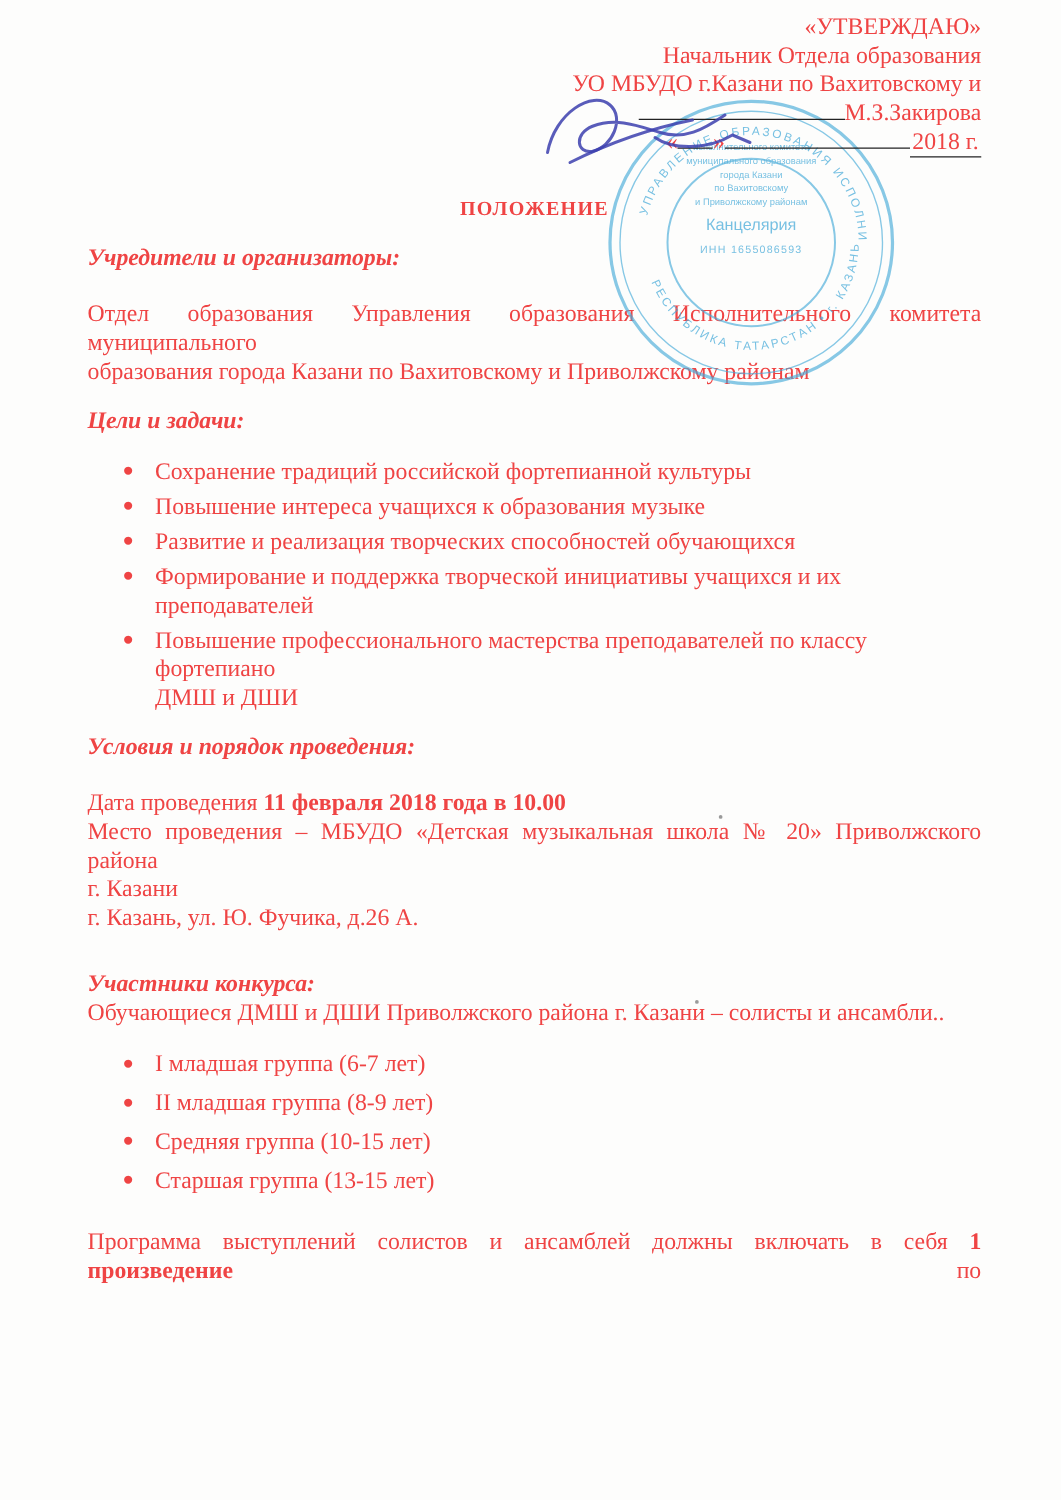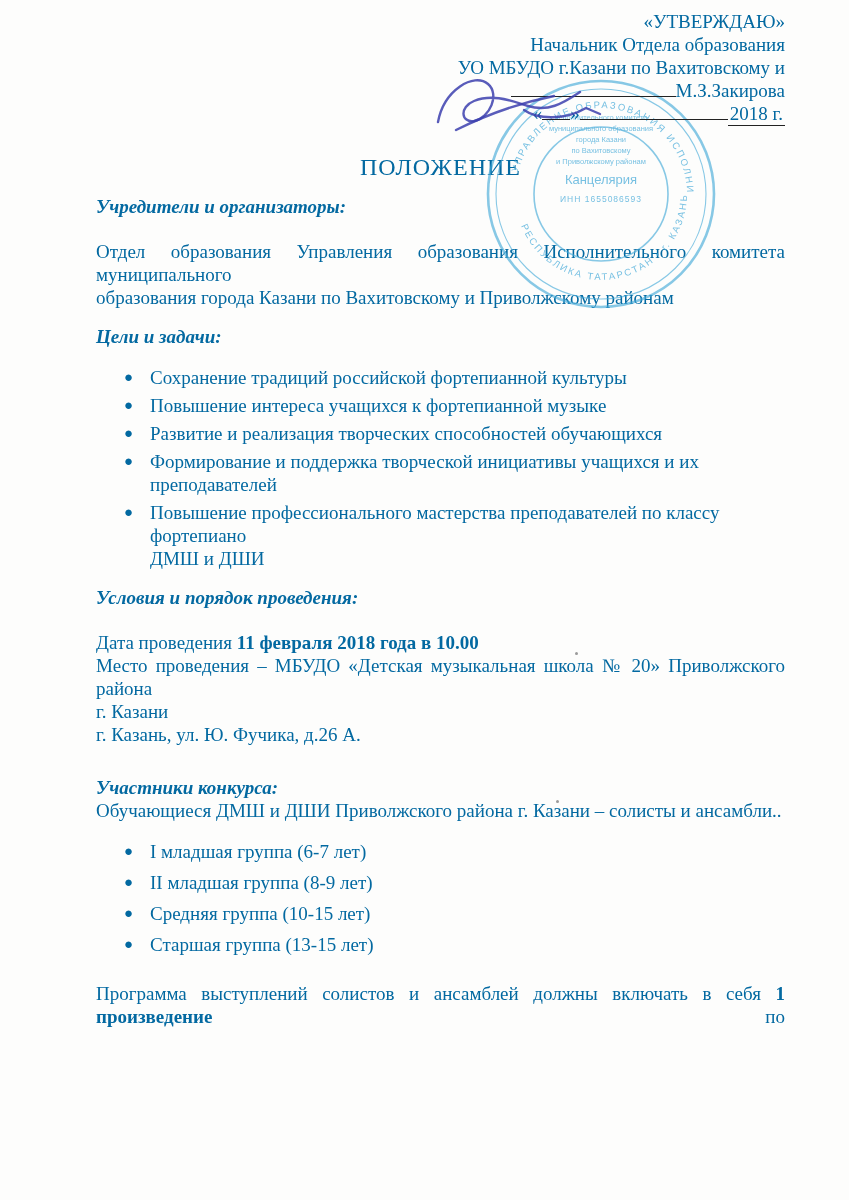--- a/index.html
+++ b/index.html
@@ -1,35 +1,35 @@
 <!DOCTYPE html>
 <html><head>
 <meta charset="utf-8">
 <style>
   html,body{margin:0;padding:0;background:#ffffff;}
   .page{
     position:relative;width:849px;height:1200px;overflow:hidden;
-    background:#fdfdfc;color:#0369a1;
+    background:#fdfdfc;color:#ef4444;
     font-family:"Liberation Serif","DejaVu Serif",serif;
     font-size:19px;line-height:23px;
-    box-sizing:border-box;padding:10px 64px 0 96px;
+    box-sizing:border-box;padding:10px 64px 0 70px;
   }
   .b{font-weight:700;}
   .heading{font-style:italic;font-weight:700;}
   .jline{text-align:justify;text-align-last:justify;}
   
   .approval{width:345px;margin-left:auto;text-align:right;line-height:23px;position:relative;z-index:3;}
   .uline{display:inline-block;border-bottom:1.6px solid #222;height:15px;vertical-align:baseline;}
   .w165{width:165px;} .w26{width:28px;} .w150{width:148px;}
   .yearline{display:inline-block;border-bottom:1.6px solid #222;padding:0 2px;}
   
   .stamp{position:absolute;left:483px;top:76px;z-index:2;pointer-events:none;opacity:.85;}
   .sig{position:absolute;left:428px;top:62px;z-index:4;pointer-events:none;}
   
-  .title{margin-top:30px;text-align:center;font-weight:400;font-size:24px;letter-spacing:1px;position:relative;z-index:1;}
+  .title{margin-top:30px;text-align:center;font-weight:700;font-size:16px;letter-spacing:1px;position:relative;z-index:1;}
   .subtitle{margin-top:28px;text-align:center;line-height:25px;position:relative;z-index:1;}
   .sect{margin-top:16px;}
   .para{margin-top:22px;}
   
   .blist{margin-top:18px;}
   .brow{display:flex;padding-left:28px;margin-bottom:5px;}
   .dot{width:26px;flex:0 0 26px;font-size:15px;line-height:23px;}
   .btxt{flex:1;}
   .glist .brow{margin-bottom:8px;}
   .speck{position:absolute;width:3px;height:3px;background:#9a9a9a;border-radius:50%;}
@@ -95,21 +95,21 @@
   </div>
 
   <div class="sect heading">Цели и задачи:</div>
   <div class="blist">
     <div class="brow">
       <span class="dot">●</span>
       <span class="btxt">Сохранение традиций российской фортепианной культуры</span>
     </div>
     <div class="brow">
       <span class="dot">●</span>
-      <span class="btxt">Повышение интереса учащихся к фортепианной музыке</span>
+      <span class="btxt">Повышение интереса учащихся к образования музыке</span>
     </div>
     <div class="brow">
       <span class="dot">●</span>
       <span class="btxt">Развитие и реализация творческих способностей обучающихся</span>
     </div>
     <div class="brow">
       <span class="dot">●</span>
       <span class="btxt">
         <div>Формирование и поддержка творческой инициативы учащихся и их</div>
         <div>преподавателей</div>

